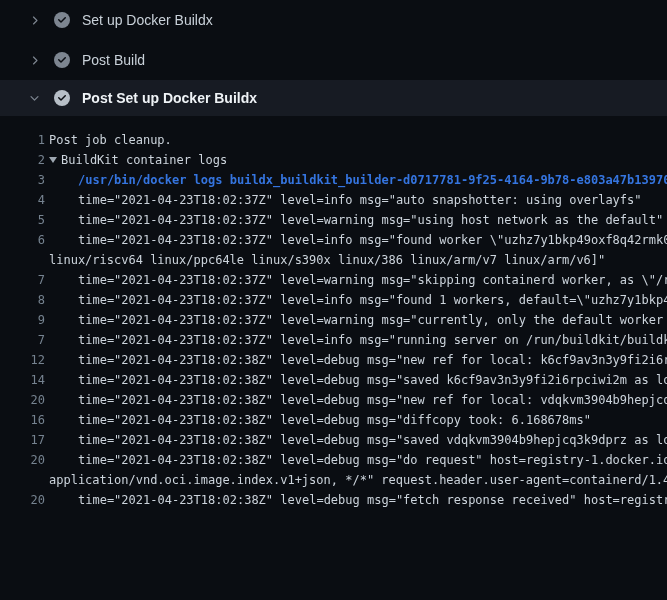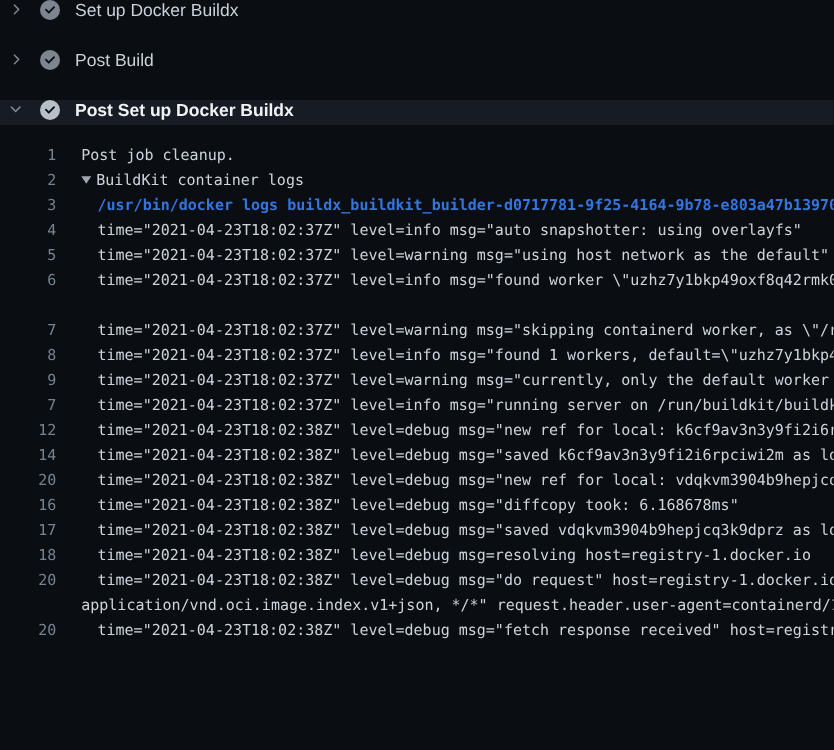--- a/index.html
+++ b/index.html
@@ -7,28 +7,28 @@
     width: 667px; height: 600px;
     overflow: hidden;
     background: #0a0d12;
     font-family: "Liberation Sans", sans-serif;
   }
   
   .steps { width: 667px; }
   .section-row {
     height: 40px;
     display: flex;
-    align-items: flex-start;
-    padding-left: 5px;
+    align-items: center;
+    padding-left: 27px;
     cursor: pointer;
     color: #c9d1d9;
     font-size: 14px;
   }
   .section-row.expanded {
-    height: 20px;
+    height: 36px;
     background: #171b23;
     color: #eff3f6;
     font-weight: 600;
   }
   .chev {
     width: 14px; height: 14px;
     flex: none;
     margin-right: 13px;
     display: flex; align-items: center; justify-content: center;
   }
@@ -55,21 +55,21 @@
     overflow: hidden;
     width: 667px;
   }
   .gutter {
     width: 45px;
     flex: none;
     text-align: right;
     color: #768390;
     cursor: pointer;
   }
-  .content { margin-left: 20px; }
+  .content { margin-left: 4px; }
   .content.ind1 { margin-left: 33px; }
   .content.cmd { color: #3575e0; font-weight: bold; }
   .tri {
     display: none;
     width: 0; height: 0;
     border-left: 4.5px solid transparent;
     border-right: 4.5px solid transparent;
     border-top: 6px solid #9ea7b1;
     margin-right: 4px;
     vertical-align: 1px;
@@ -146,20 +146,21 @@
     <div class="log-row">
     <span class="gutter">5</span>
     <span class="content ind1"><span class="txt">time="2021-04-23T18:02:37Z" level=warning msg="using host network as the default"</span></span>
   </div>
     <div class="log-row">
     <span class="gutter">6</span>
     <span class="content ind1"><span class="txt">time="2021-04-23T18:02:37Z" level=info msg="found worker \"uzhz7y1bkp49oxf8q42rmk0xj</span></span>
   </div>
     <div class="log-row">
     <span class="gutter"></span>
+    <span class="content"><span class="txt">linux/riscv64 linux/ppc64le linux/s390x linux/386 linux/arm/v7 linux/arm/v6]"</span></span>
   </div>
     <div class="log-row">
     <span class="gutter">7</span>
     <span class="content ind1"><span class="txt">time="2021-04-23T18:02:37Z" level=warning msg="skipping containerd worker, as \"/run</span></span>
   </div>
     <div class="log-row">
     <span class="gutter">8</span>
     <span class="content ind1"><span class="txt">time="2021-04-23T18:02:37Z" level=info msg="found 1 workers, default=\"uzhz7y1bkp49o</span></span>
   </div>
     <div class="log-row">
@@ -184,24 +185,20 @@
   </div>
     <div class="log-row">
     <span class="gutter">16</span>
     <span class="content ind1"><span class="txt">time="2021-04-23T18:02:38Z" level=debug msg="diffcopy took: 6.168678ms"</span></span>
   </div>
     <div class="log-row">
     <span class="gutter">17</span>
     <span class="content ind1"><span class="txt">time="2021-04-23T18:02:38Z" level=debug msg="saved vdqkvm3904b9hepjcq3k9dprz as loca</span></span>
   </div>
     <div class="log-row">
-    <span class="gutter">18</span>
-    <span class="content ind1"><span class="txt">time="2021-04-23T18:02:38Z" level=debug msg=resolving host=registry-1.docker.io</span></span>
-  </div>
-    <div class="log-row">
     <span class="gutter">20</span>
     <span class="content ind1"><span class="txt">time="2021-04-23T18:02:38Z" level=debug msg="do request" host=registry-1.docker.io r</span></span>
   </div>
     <div class="log-row">
     <span class="gutter"></span>
     <span class="content"><span class="txt">application/vnd.oci.image.index.v1+json, */*" request.header.user-agent=containerd/1.4</span></span>
   </div>
     <div class="log-row">
     <span class="gutter">20</span>
     <span class="content ind1"><span class="txt">time="2021-04-23T18:02:38Z" level=debug msg="fetch response received" host=registry-</span></span>

